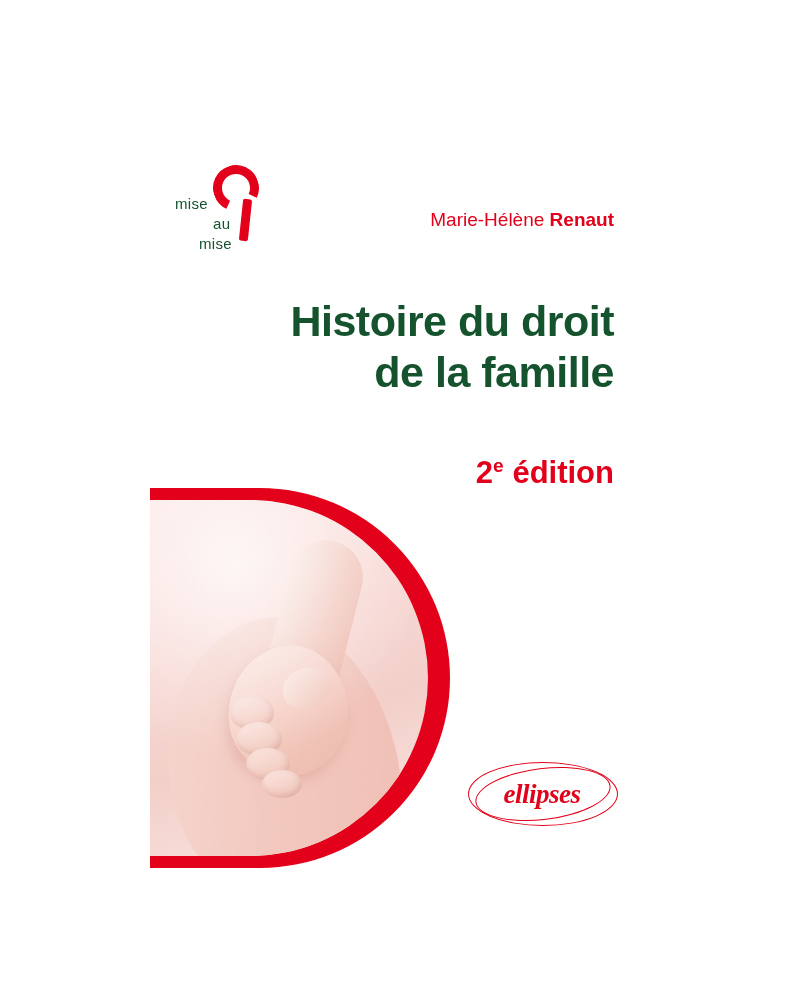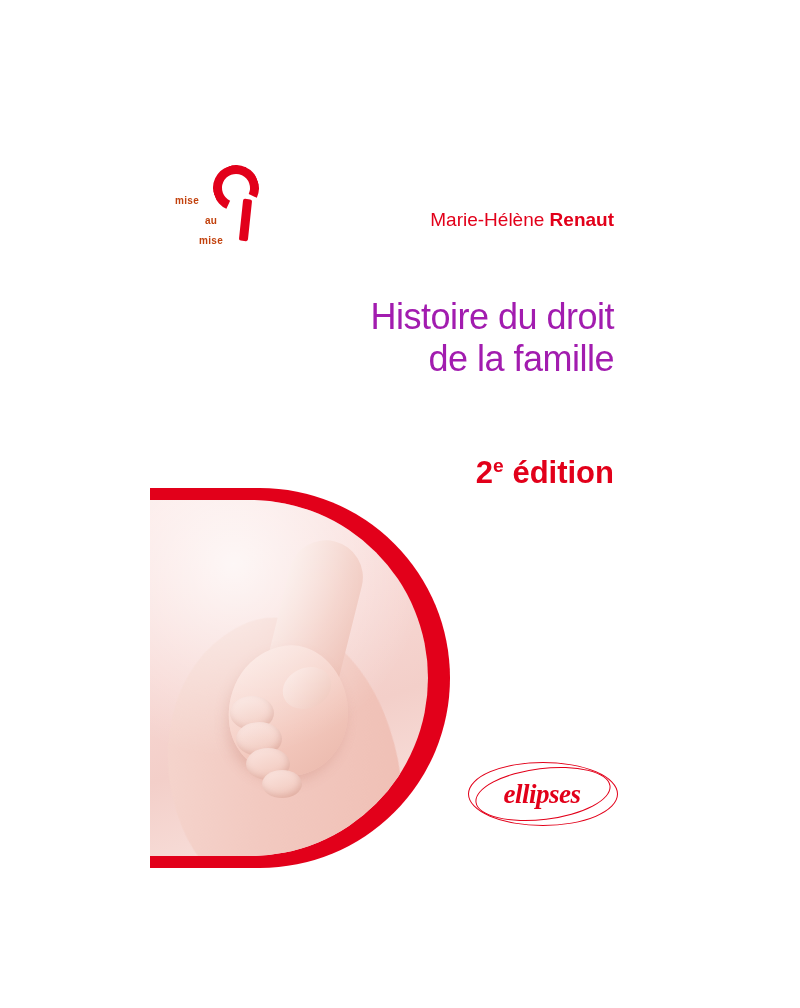--- a/index.html
+++ b/index.html
@@ -48,31 +48,31 @@
     left: 66px;
     top: 34px;
     width: 9px;
     height: 42px;
     background: #e2001a;
     border-radius: 2px;
     transform: rotate(6deg);
   }
   .collection-logo .word {
     position: absolute;
-    color: #c2410c;
-    font-size: 10px;
-    font-weight: 700;
+    color: #14532d;
+    font-size: 15px;
+    font-weight: 400;
     letter-spacing: 0.3px;
   }
   .collection-logo .word-mise {
     left: 0px;
     top: 30px;
   }
   .collection-logo .word-au {
-    left: 30px;
+    left: 38px;
     top: 50px;
   }
   .collection-logo .word-point {
     left: 24px;
     top: 70px;
   }
 
   
   .author {
     position: absolute;
@@ -89,23 +89,23 @@
 
   
   .title-block {
     position: absolute;
     left: 0;
     right: 36px;
     top: 296px;
     text-align: right;
   }
   .title-line {
-    color: #a21caf;
-    font-size: 36px;
-    font-weight: normal;
+    color: #14532d;
+    font-size: 43px;
+    font-weight: bold;
     line-height: 1.18;
     letter-spacing: -0.5px;
   }
 
   .edition {
     position: absolute;
     right: 36px;
     top: 455px;
     color: #e2001a;
     font-size: 31px;

